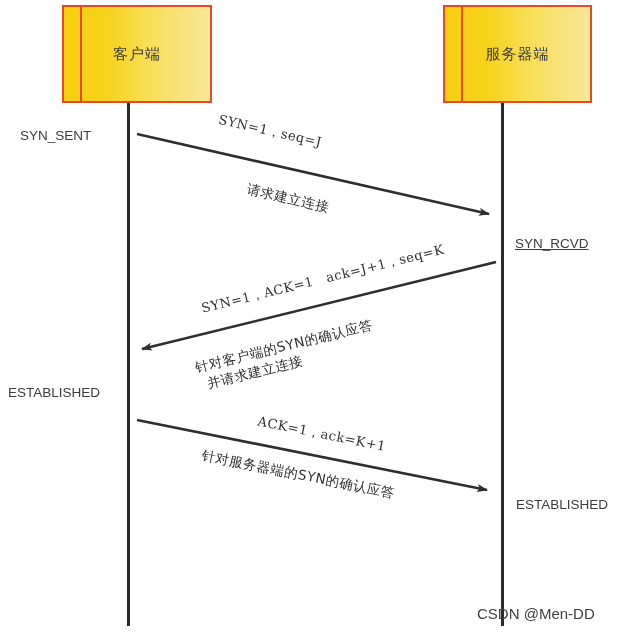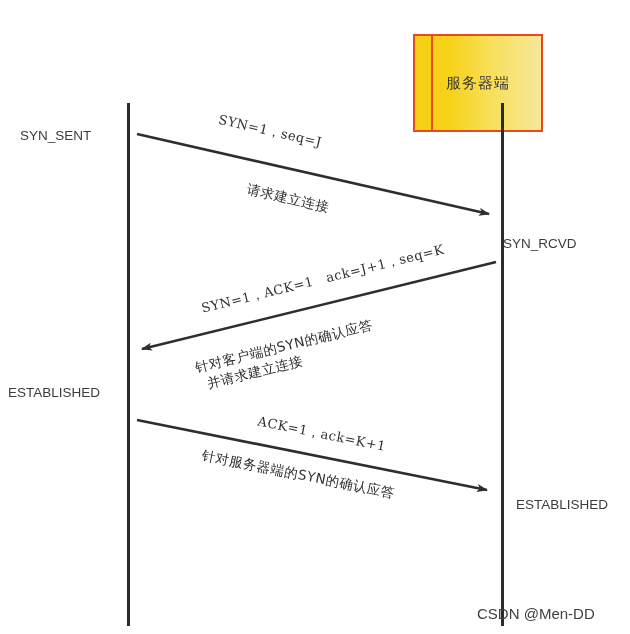--- a/index.html
+++ b/index.html
@@ -97,22 +97,26 @@
     font-size: 15px;
     color: #404040;
     white-space: nowrap;
   }
 </style>
 </head>
 <body>
 
 <div id="diagram">
 
+  <div class="node-box" style="left:62px; top:5px; width:150px; height:98px;">
+    <span class="divider" style="left:16px;"></span>
+    <span class="node-label">客户端</span>
+  </div>
 
-  <div class="node-box" style="left:413px; top:5px; width:130px; height:98px;margin-top:29px;">
+  <div class="node-box" style="left:443px; top:5px; width:149px; height:98px;">
     <span class="divider" style="left:16px;"></span>
     <span class="node-label">服务器端</span>
   </div>
 
   <div class="lifeline" style="left:127px; top:103px; height:523px;"></div>
   <div class="lifeline" style="left:501px; top:103px; height:523px;"></div>
 
   <svg id="arrows" viewBox="0 0 630 634" width="630" height="634">
     <defs>
       <marker id="head-r" markerWidth="11" markerHeight="8" refX="10" refY="4" orient="auto" markerUnits="userSpaceOnUse">
@@ -137,19 +141,19 @@
   <div class="msg-text msg-cn" style="left:282px; top:338px; transform: rotate(-13.8deg) translate(-50%, 0);">针对客户端的SYN的确认应答</div>
   <div class="msg-text msg-cn" style="left:253px; top:364px; transform: rotate(-13.8deg) translate(-50%, 0);">并请求建立连接</div>
 
   <div class="msg-text msg-code" style="left:320px; top:443px; transform: rotate(11.3deg) translate(-50%, -100%);">ACK=1，ack=K+1</div>
   <div class="msg-text msg-cn" style="left:300px; top:466px; transform: rotate(11.3deg) translate(-50%, 0);">针对服务器端的SYN的确认应答</div>
 
   <div class="state-label" style="left:20px; top:128px;">SYN_SENT</div>
 
   <div class="state-label" style="left:8px; top:385px;">ESTABLISHED</div>
 
-  <div class="state-label" style="left:503px; top:236px;">SYN_RCVD</div>
+  <div class="state-label" style="left:515px; top:236px;text-decoration:underline;">SYN_RCVD</div>
 
   <div class="state-label" style="left:516px; top:497px;">ESTABLISHED</div>
 
   <div class="watermark" style="left:477px; top:605px;">CSDN @Men-DD</div>
 
 </div>
 
 </body></html>

